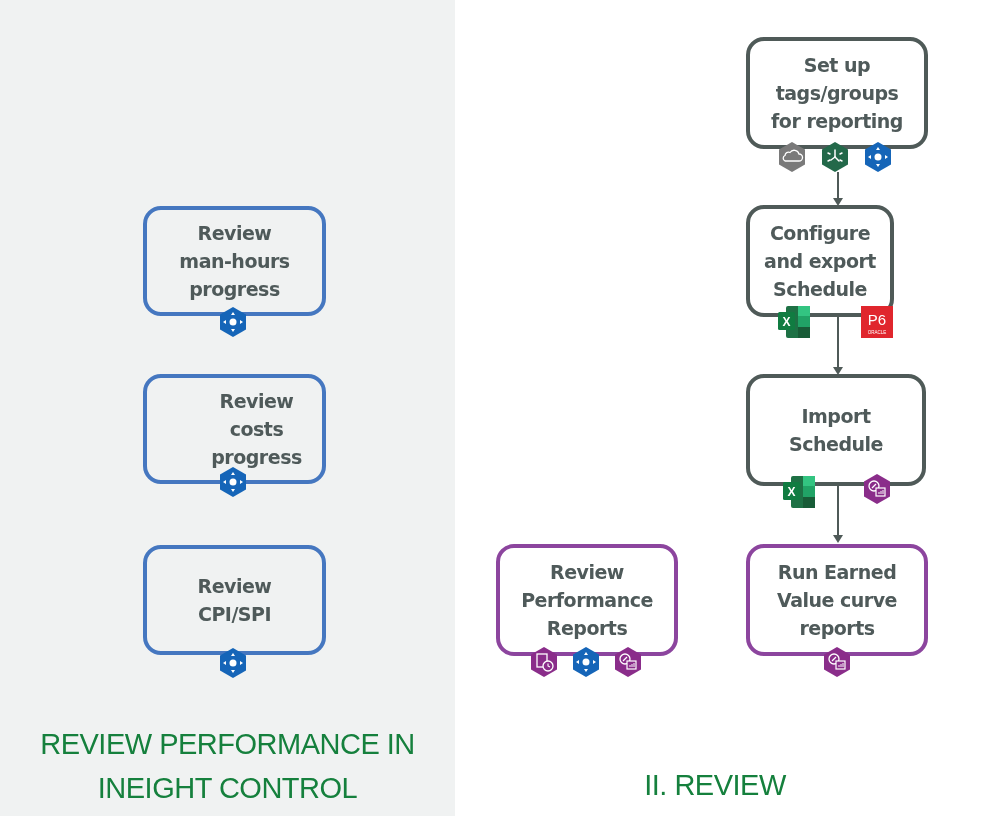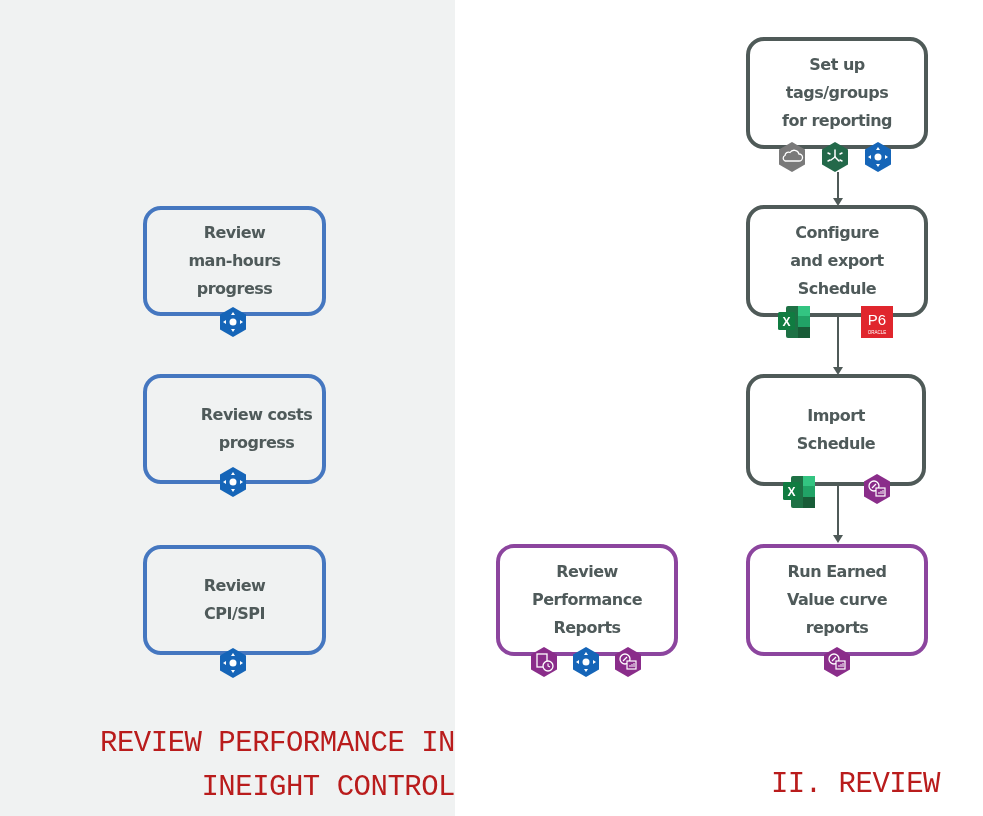--- a/index.html
+++ b/index.html
@@ -1,24 +1,24 @@
 <!DOCTYPE html>
 <html><head>
 <meta charset="utf-8">
 <style>
   html,body{margin:0;padding:0;}
   body{width:983px;height:816px;position:relative;background:#ffffff;overflow:hidden;font-family:"Liberation Sans",sans-serif;}
   .leftpanel{position:absolute;left:0;top:0;width:455px;height:816px;background:#f0f2f2;}
   .box{position:absolute;box-sizing:border-box;border:4px solid;border-radius:18px;display:flex;align-items:center;justify-content:center;text-align:center;}
-  .box span{font-family:"DejaVu Sans",sans-serif;font-weight:bold;font-size:16px;line-height:28px;color:#4f5a5a;white-space:pre-line;letter-spacing:-0.5px;}
+  .box span{font-family:"DejaVu Sans",sans-serif;font-weight:bold;font-size:19px;line-height:28px;color:#4f5a5a;white-space:pre-line;letter-spacing:-0.5px;}
   .blue{border-color:#4577c0;background:#f0f2f2;}
   .gray{border-color:#4f5a58;background:#ffffff;}
   .purple{border-color:#8c459e;background:#ffffff;}
   .icon{position:absolute;width:32px;height:32px;}
-  .title{position:absolute;text-align:right;font-family:Liberation Mono, monospace;font-size:29px;line-height:44px;color:#b91c1c;letter-spacing:-0.5px;}
+  .title{position:absolute;text-align:center;font-family:Liberation Sans, sans-serif;font-size:29px;line-height:44px;color:#15803d;letter-spacing:-0.5px;}
   .line{position:absolute;width:2px;background:#4f5a58;}
   .arrow{position:absolute;width:0;height:0;border-left:5px solid transparent;border-right:5px solid transparent;border-top:8px solid #4f5a58;}
 </style>
 </head>
 <body>
 
 <div class="leftpanel"></div>
 
 <div class="box blue" style="left:143px;top:206px;width:183px;height:110px;">
   <span>Review
@@ -67,21 +67,21 @@
 <div class="line" style="left:837px;top:314px;height:55px;"></div>
 <div class="arrow" style="left:833px;top:367px;"></div>
 <div class="line" style="left:837px;top:484px;height:53px;"></div>
 <div class="arrow" style="left:833px;top:535px;"></div>
 
 <div class="box gray" style="left:746px;top:37px;width:182px;height:112px;">
   <span>Set up
 tags/groups
 for reporting</span>
 </div>
-<div class="box gray" style="left:746px;top:205px;width:182px;height:112px;">
+<div class="box gray" style="left:746px;top:205px;width:148px;height:112px;">
   <span>Configure
 and export
 Schedule</span>
 </div>
 <div class="box gray" style="left:746px;top:374px;width:180px;height:112px;">
   <span>Import
 Schedule</span>
 </div>
 <div class="box purple" style="left:746px;top:544px;width:182px;height:112px;">
   <span>Run Earned

